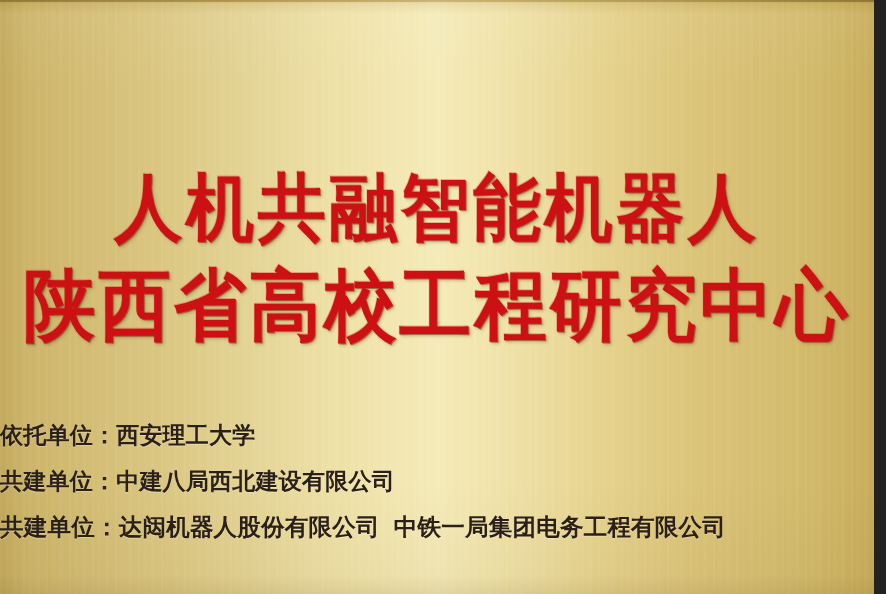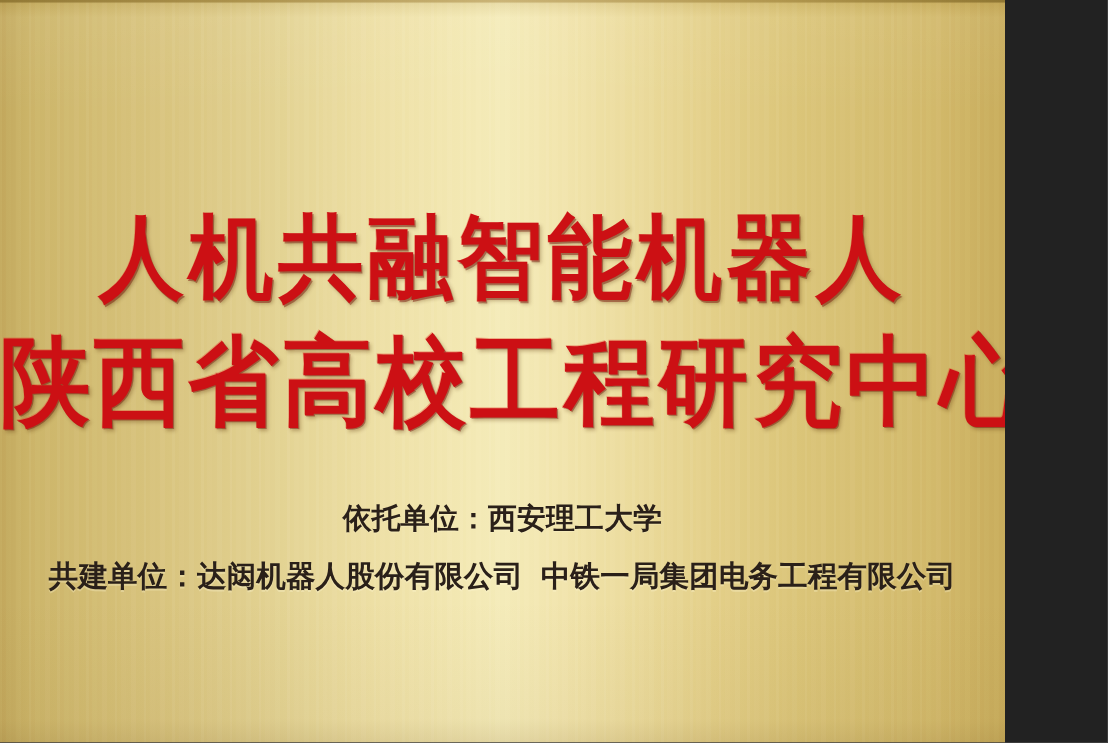--- a/index.html
+++ b/index.html
@@ -3,21 +3,21 @@
 <meta charset="utf-8">
 <title>Plaque</title>
 <style>
   html, body {
     margin: 0;
     padding: 0;
     background: #222;
   }
   #plaque {
     position: relative;
-    width: 804px;
+    width: 874px;
     height: 594px;
     overflow: hidden;
     font-family: "DejaVu Sans", "Liberation Sans", sans-serif;
     background:
       linear-gradient(to right,
         #c3a95e 0%,
         #cdb66b 3%,
         #d3bd74 9%,
         #dbc783 18%,
         #e4d495 28%,
@@ -113,22 +113,21 @@
   }
   .title-line.l2 {
     font-size: 72px;
     margin-top: 22px;
     letter-spacing: 0.045em;
   }
 
   .subtitle-block {
     position: absolute;
     left: 0; right: 0;
-    top: 392px;
-    text-align: center;
+    top: 412px;
   }
   .subtitle-line {
     color: #2a2019;
     font-family: "DejaVu Sans", "Liberation Sans", sans-serif;
     font-weight: bold;
     font-size: 23px;
     letter-spacing: 0.01em;
     line-height: 46px;
     white-space: nowrap;
     text-shadow: 0 1px 0 rgba(255,248,215,0.30);
@@ -147,19 +146,20 @@
 
   <div id="content">
 
     <div class="title-block">
       <div class="title-line l1">人机共融智能机器人</div>
       <div class="title-line l2">陕西省高校工程研究中心</div>
     </div>
 
     <div class="subtitle-block">
       <div class="subtitle-line l1">依托单位：西安理工大学</div>
+      <div class="subtitle-line l2">共建单位：中建八局西北建设有限公司</div>
       <div class="subtitle-line l3">
         <span>共建单位：达闼机器人股份有限公司</span><span class="gap"></span><span>中铁一局集团电务工程有限公司</span>
       </div>
     </div>
 
   </div>
 </div>
 
 </body></html>

